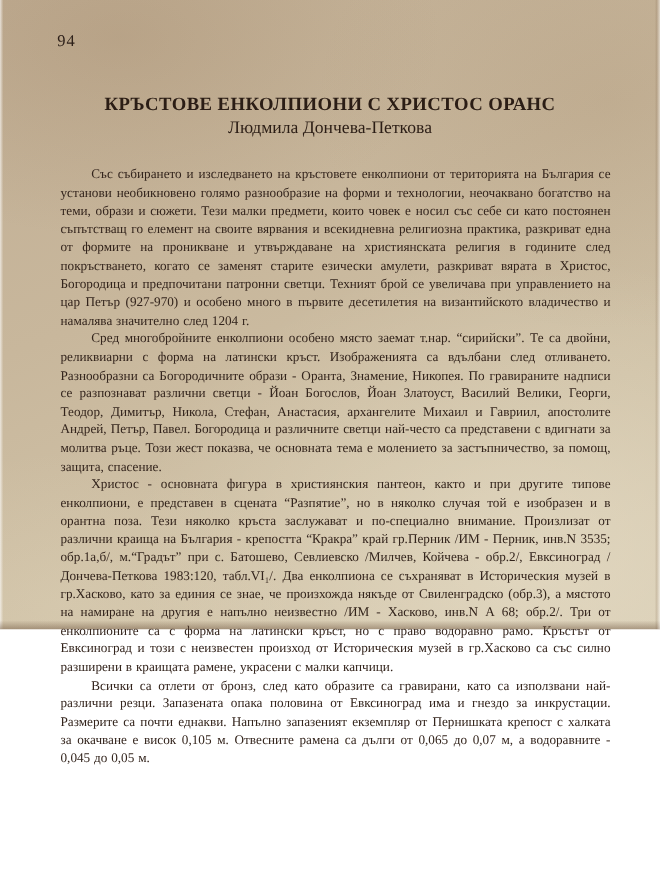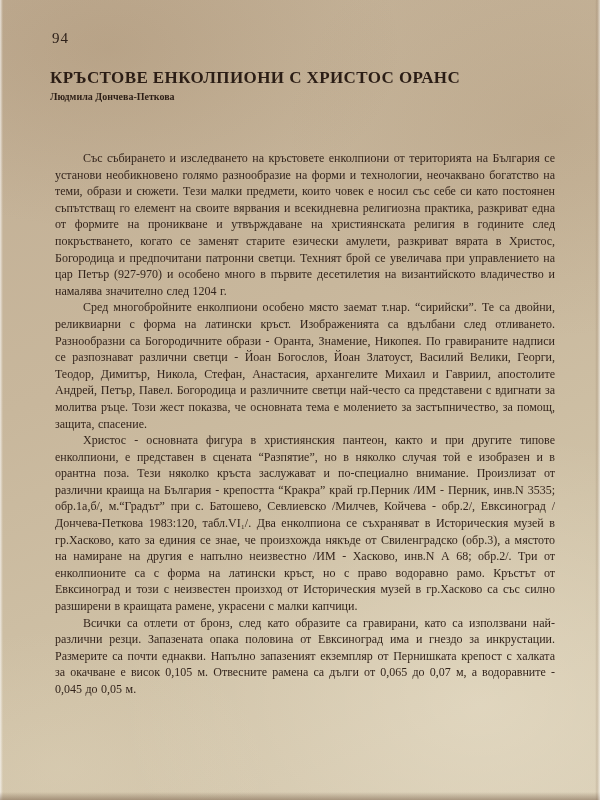--- a/index.html
+++ b/index.html
@@ -9,21 +9,21 @@
   }
   body {
     width: 600px;
     height: 800px;
     overflow: hidden;
     font-family: "Liberation Serif", "DejaVu Serif", serif;
   }
   .scan-page {
     position: relative;
     width: 600px;
-    height: 800px;
+    height: 572px;
     box-sizing: border-box;
     background:
       radial-gradient(ellipse 420px 260px at 18% 6%, rgba(146,116,84,0.22), transparent 70%),
       radial-gradient(ellipse 380px 300px at 92% 16%, rgba(150,120,88,0.16), transparent 70%),
       radial-gradient(ellipse 500px 380px at 80% 88%, rgba(255,250,232,0.30), transparent 72%),
       radial-gradient(ellipse 300px 200px at 10% 96%, rgba(235,225,200,0.20), transparent 70%),
       linear-gradient(158deg, #c1ae94 0%, #c8b79c 40%, #cfc1a6 70%, #d6cab1 100%);
     color: #33241c;
   }
   
@@ -53,34 +53,35 @@
   .page-number {
     position: absolute;
     top: 30px;
     left: 52px;
     font-size: 15px;
     letter-spacing: 1px;
     color: #2e211a;
   }
   .heading-block {
     position: absolute;
-    top: 68px;
+    top: 85px;
     left: 50px;
     width: 500px;
+    text-align: center;
   }
   .article-title {
     font-size: 17px;
     font-weight: bold;
     letter-spacing: 0.4px;
     color: #2b1d15;
     margin: 0;
   }
   .article-author {
-    font-size: 10px;
-    font-weight: bold;
+    font-size: 16px;
+    font-weight: normal;
     color: #2b1d15;
     margin: 3px 0 0 0;
   }
   .body-text {
     position: absolute;
     top: 150px;
     left: 55px;
     width: 500px;
   }
   .body-text p {

